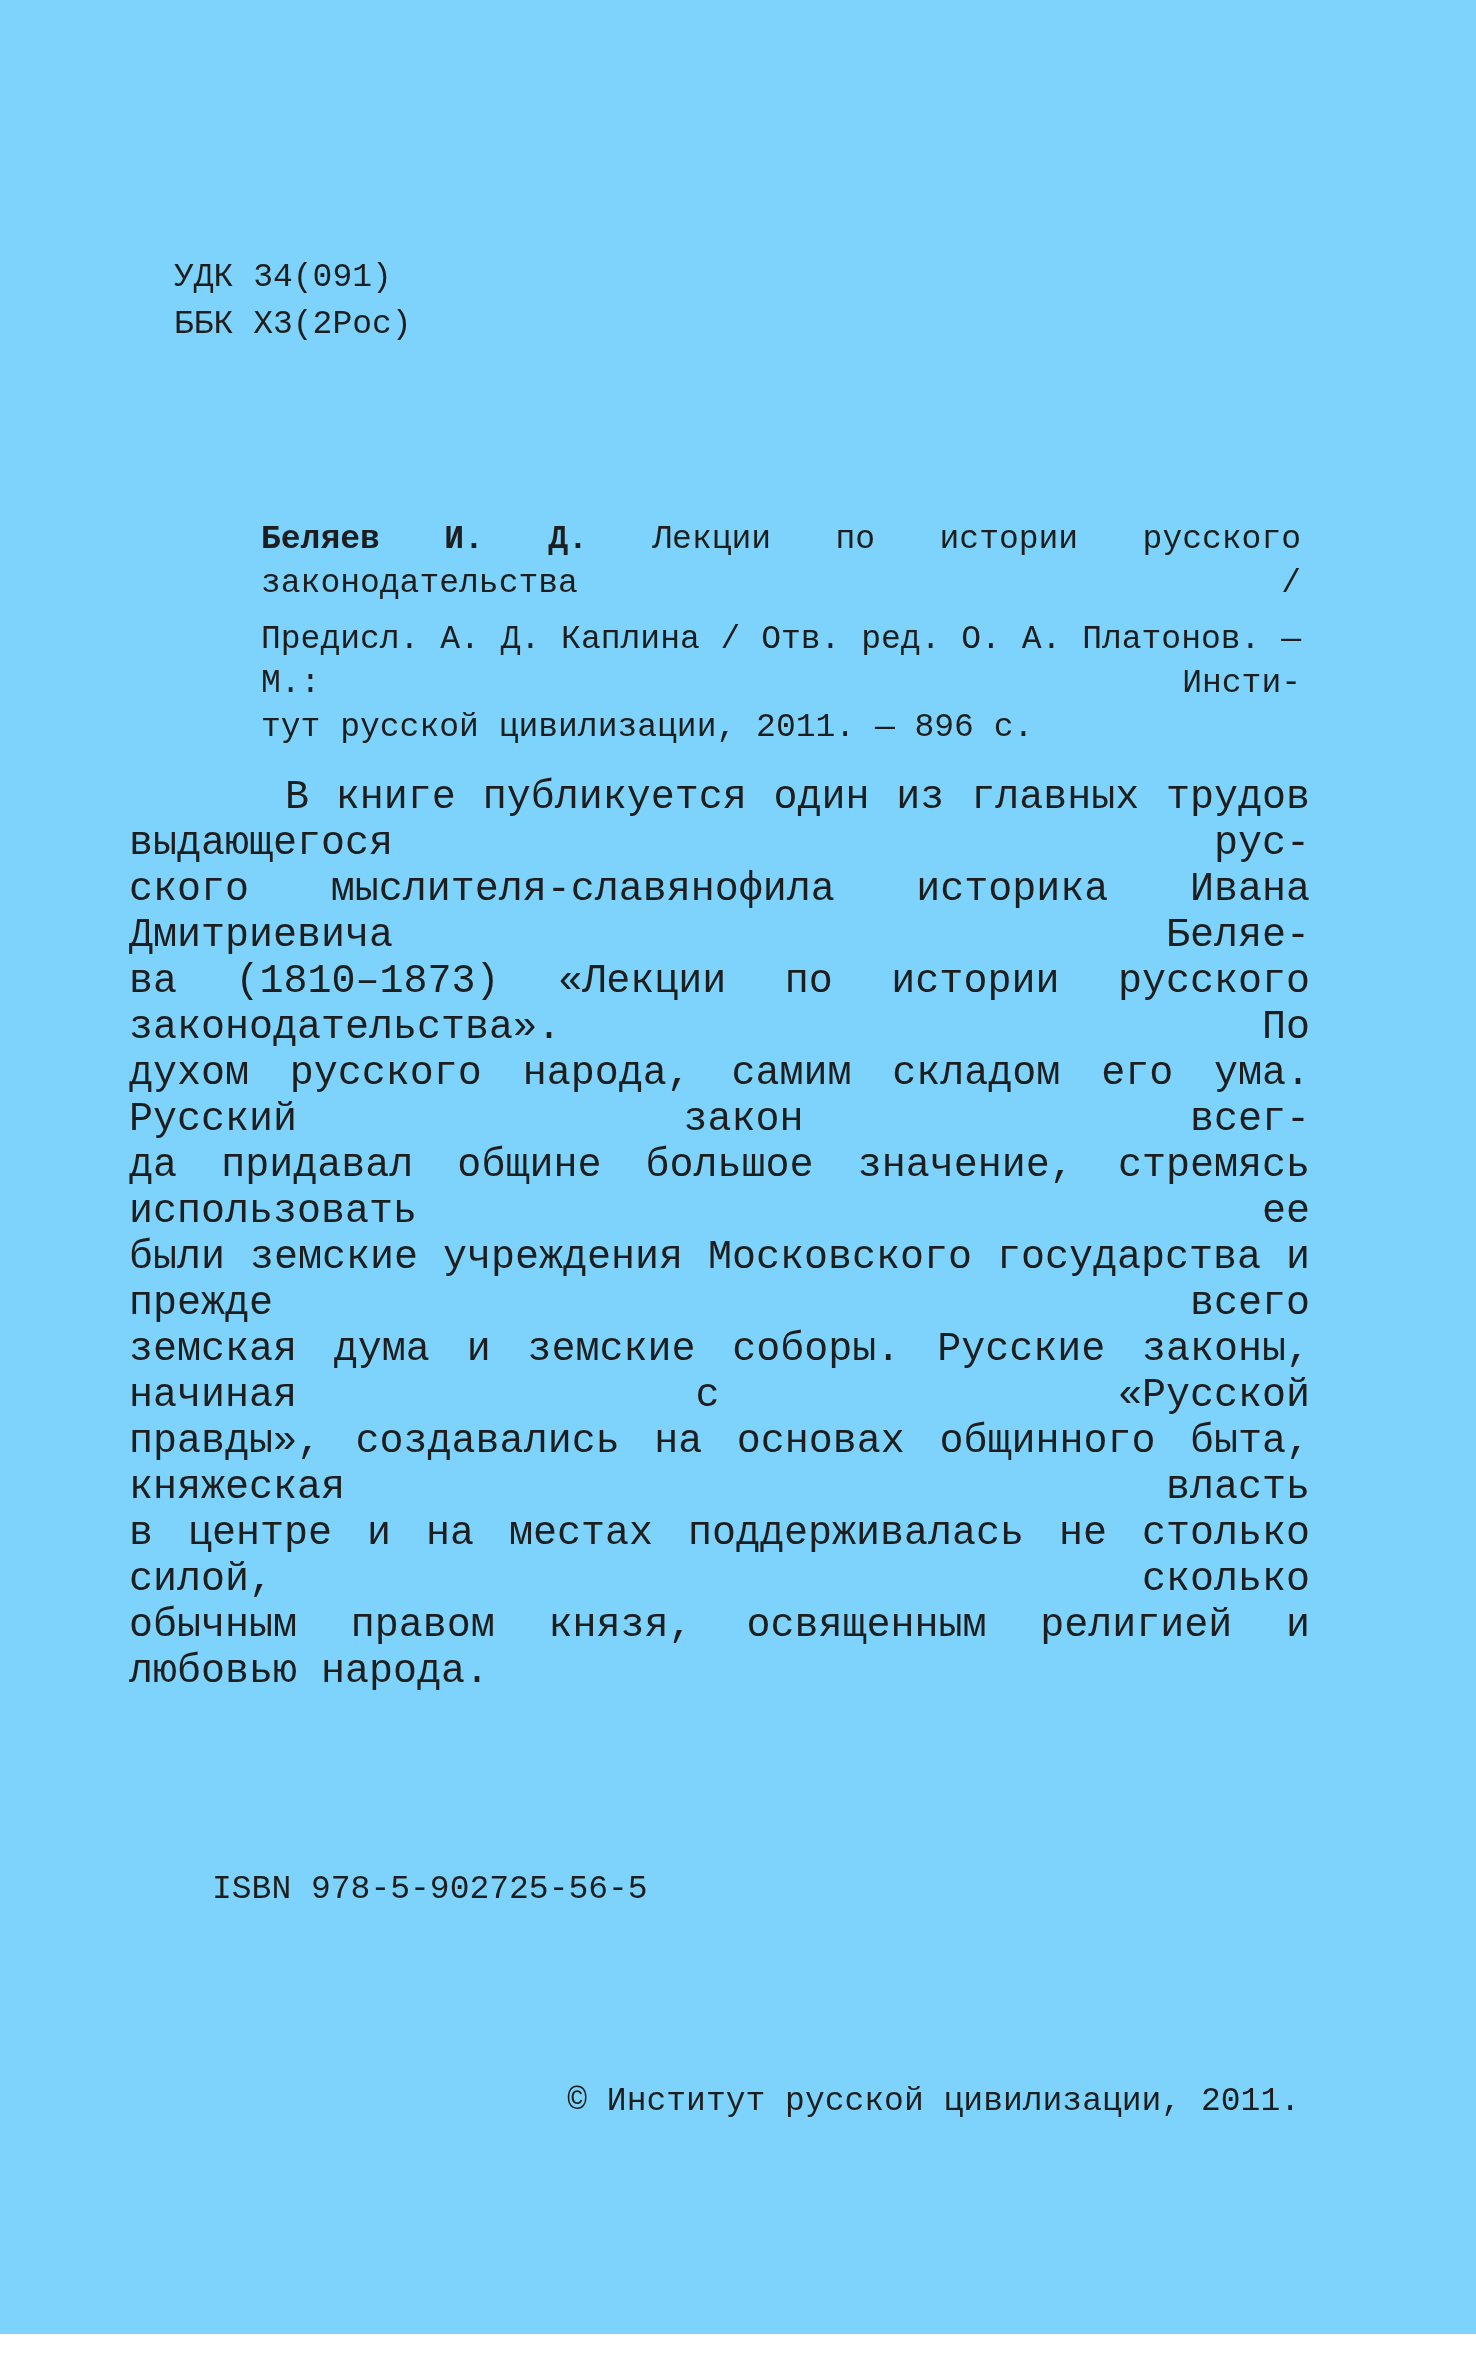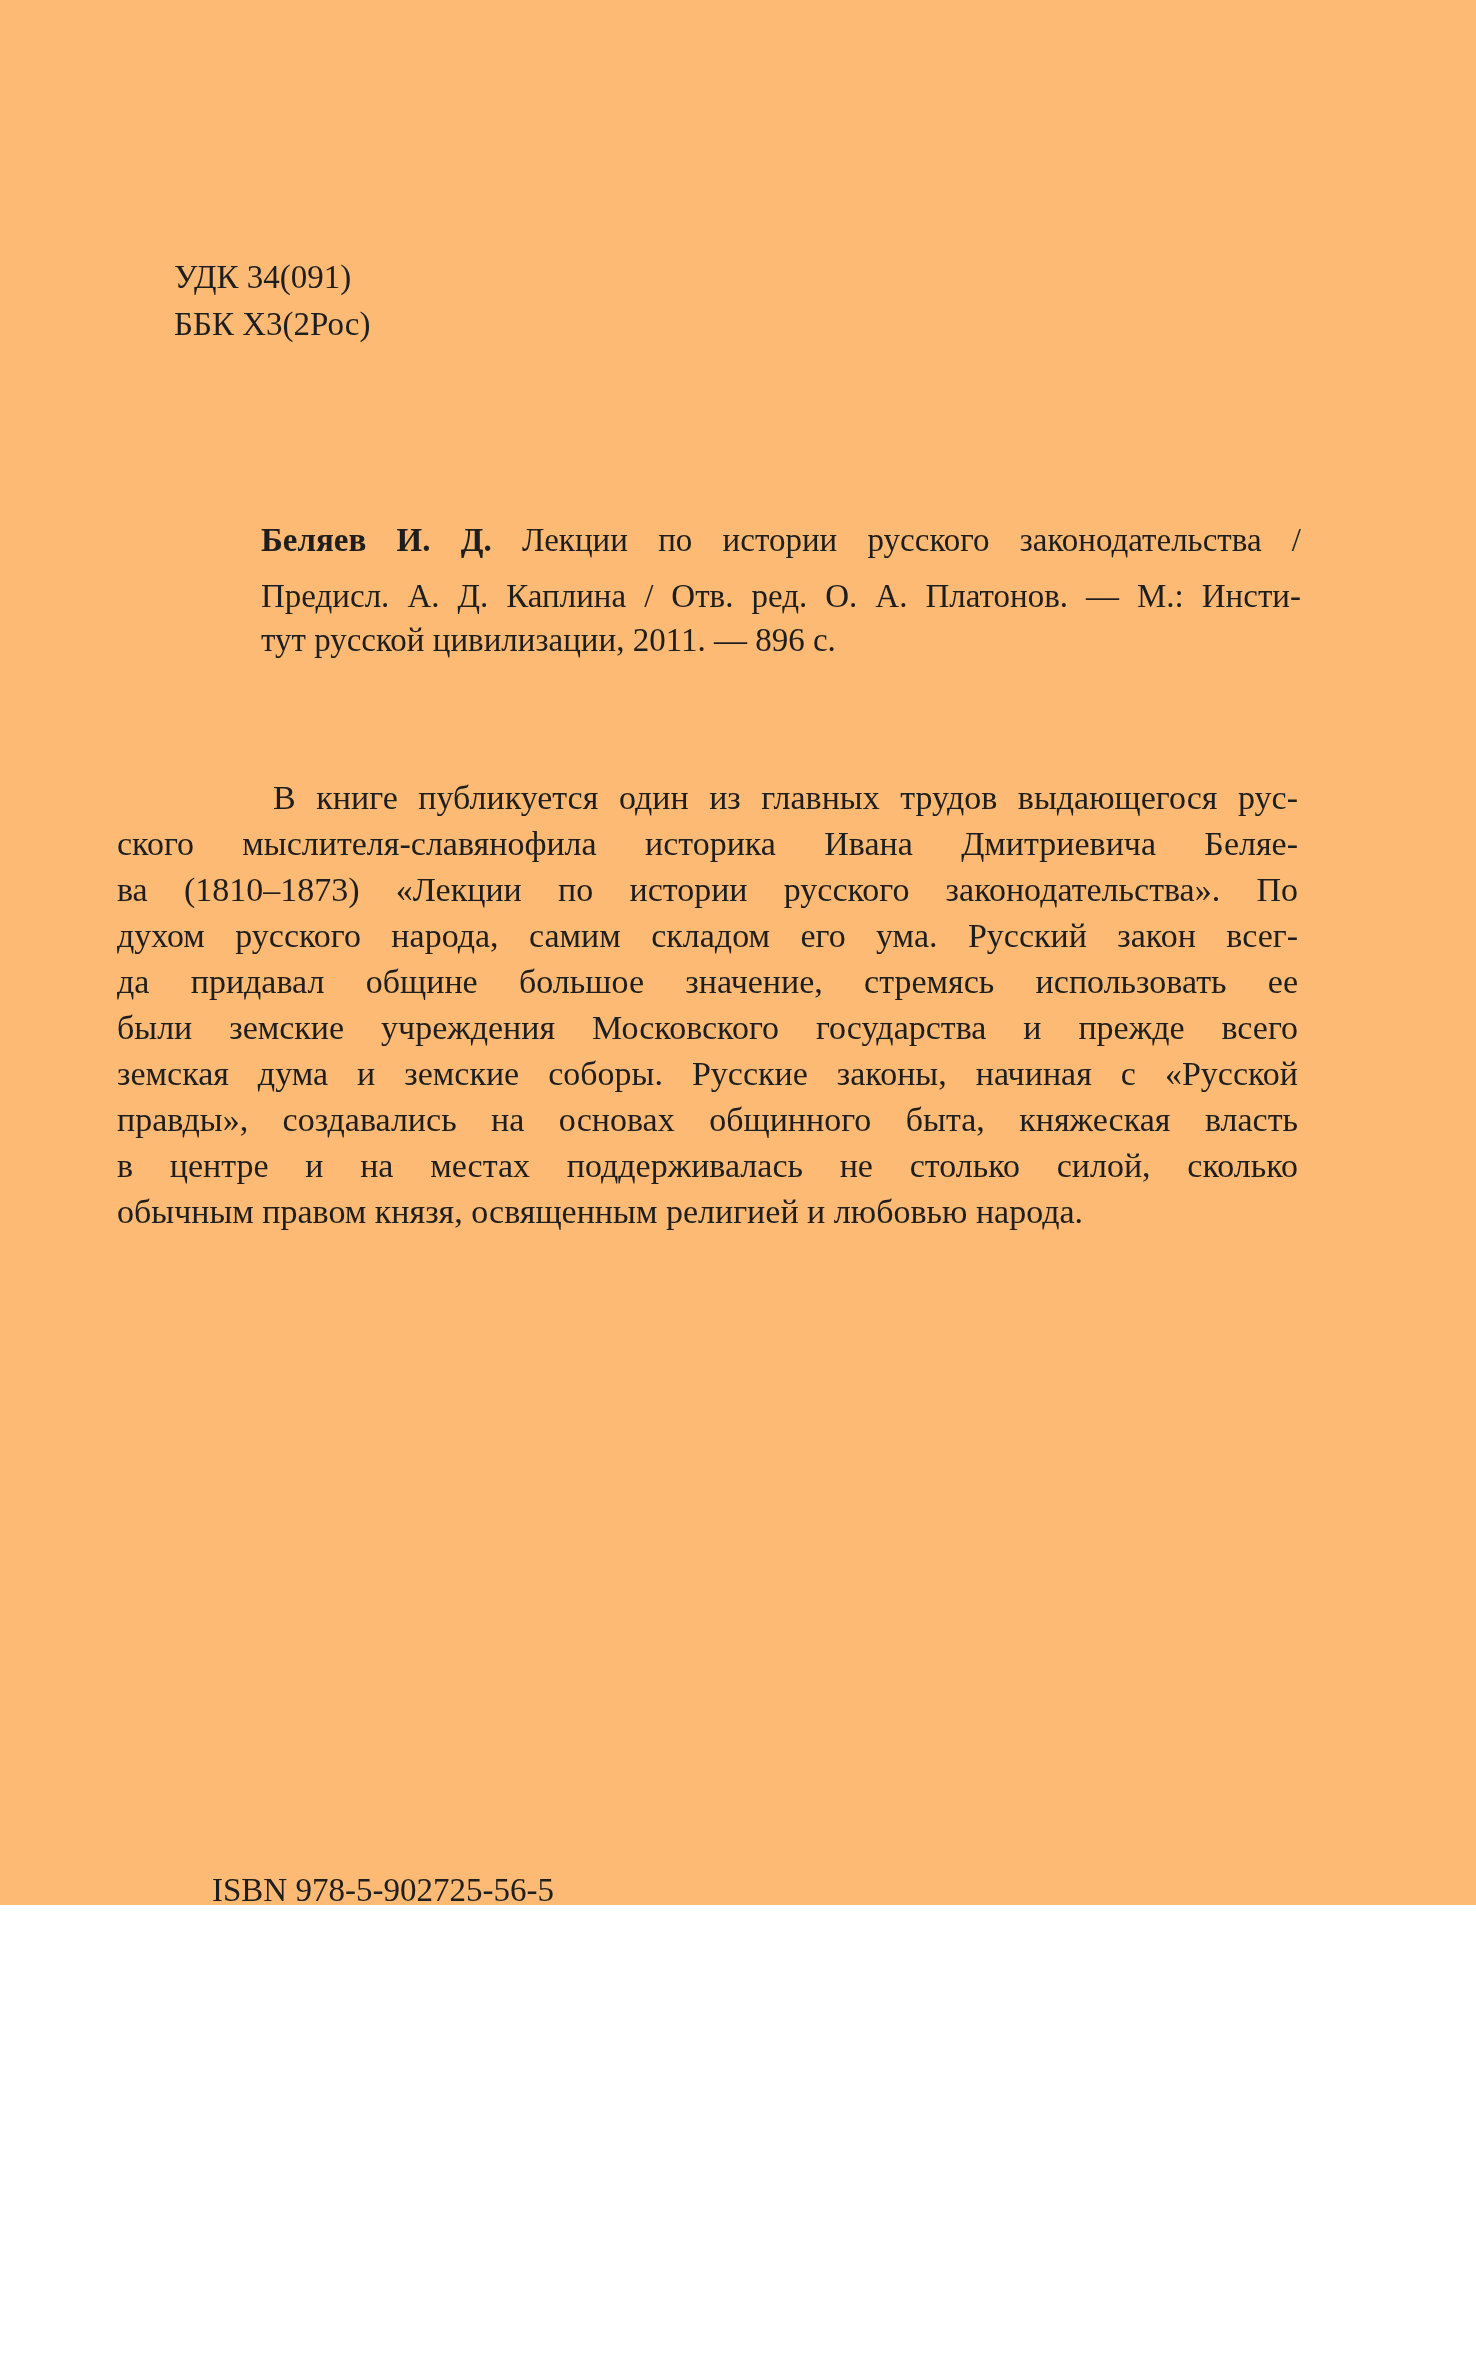--- a/index.html
+++ b/index.html
@@ -3,23 +3,23 @@
 <meta charset="utf-8">
 <style>
   html, body {
     margin: 0;
     padding: 0;
     background: #ffffff;
   }
   .page {
     position: relative;
     width: 1476px;
-    height: 1905px;
-    background: #fdba74;
-    font-family: Liberation Serif, serif;
+    height: 2334px;
+    background: #7dd3fc;
+    font-family: Liberation Mono, monospace;
     color: #1e1e1e;
     overflow: hidden;
   }
   .udk-block {
     position: absolute;
     left: 174px;
     top: 254px;
     font-size: 33px;
     line-height: 47px;
     white-space: nowrap;
@@ -35,24 +35,24 @@
   .bib-line.just {
     text-align: justify;
     text-align-last: justify;
     margin-top: 12px;
   }
   .bib-line .author {
     font-weight: 700;
   }
   .annotation {
     position: absolute;
-    left: 117px;
+    left: 129px;
     top: 775px;
     width: 1181px;
-    font-size: 34px;
+    font-size: 40px;
     line-height: 46px;
   }
   .annotation-line {
     text-align: justify;
     text-align-last: justify;
   }
   .annotation-line:first-child {
     text-indent: 156px;
   }
   .annotation-line:last-child {

